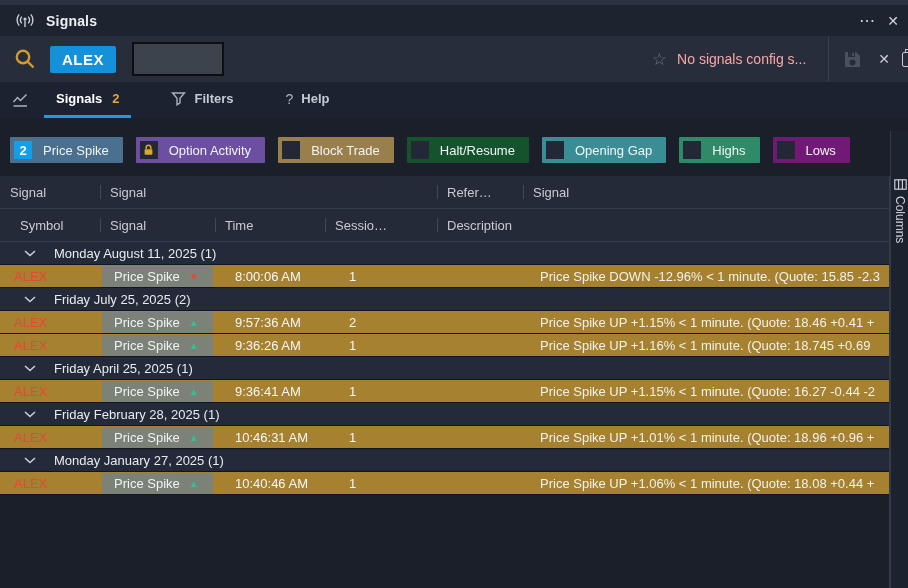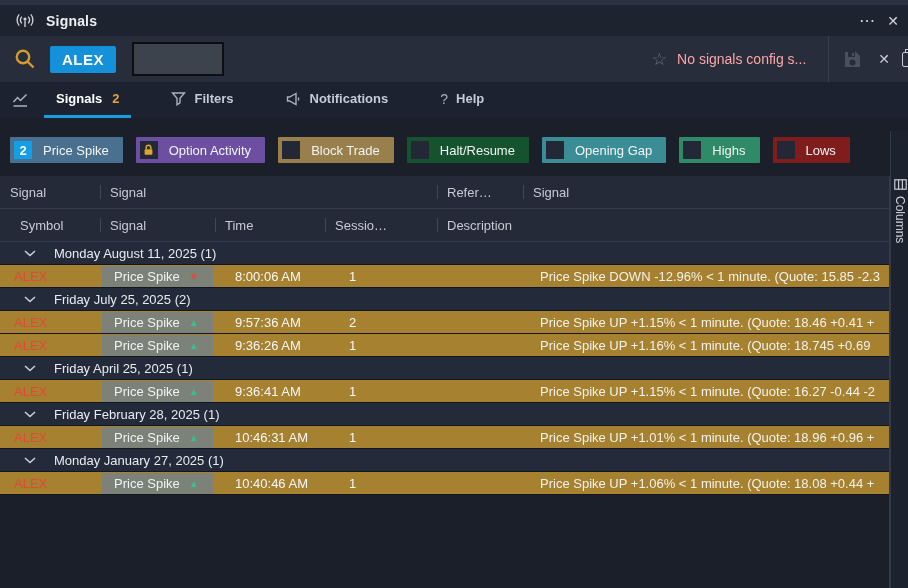--- a/index.html
+++ b/index.html
@@ -136,29 +136,20 @@
     </div>
     <div class="tab">
       <span class="ticon">
         <svg width="15" height="15" viewBox="0 0 15 15" fill="none" stroke="#aab2bc" stroke-width="1.4">
           <path d="M1.5,2 h12 L9,7.2 v4.6 l-3,2 V7.2 Z"></path>
         </svg>
       </span>
       <span>Filters</span>
     </div>
     <div class="tab">
-      <span class="ticon">
-        <svg width="16" height="14" viewBox="0 0 16 14" fill="none" stroke="#aab2bc" stroke-width="1.4">
-          <path d="M10,1.5 L3.5,5 H1.5 v4 h2 L10,12.5 Z"></path>
-          <path d="M12.5,5.5 v3"></path>
-        </svg>
-      </span>
-      <span>Notifications</span>
-    </div>
-    <div class="tab">
       <span class="help-q">?</span>
       <span>Help</span>
     </div>
   </div>
 
   <div class="filterzone">
     <div class="filterbar" id="filterbar">
         <div class="filter-btn" style="background: rgb(73, 112, 143);">
           <span class="filter-box count">2</span>
           <span class="filter-label">Price Spike</span>
@@ -181,21 +172,21 @@
           <span class="filter-label">Halt/Resume</span>
         </div>
         <div class="filter-btn" style="background: rgb(58, 141, 149);">
           <span class="filter-box"></span>
           <span class="filter-label">Opening Gap</span>
         </div>
         <div class="filter-btn" style="background: rgb(47, 138, 103);">
           <span class="filter-box"></span>
           <span class="filter-label">Highs</span>
         </div>
-        <div class="filter-btn" style="background: #7f1d1d; align-items: center;">
+        <div class="filter-btn" style="background: #701a75; align-items: center;">
           <span class="filter-box"></span>
           <span class="filter-label">Lows</span>
         </div>
       </div>
   </div>
 
   <div class="tablewrap">
     <div class="hrow hrow1">
       <div class="hcell">Signal</div>
       <div class="hcell div">Signal</div>

